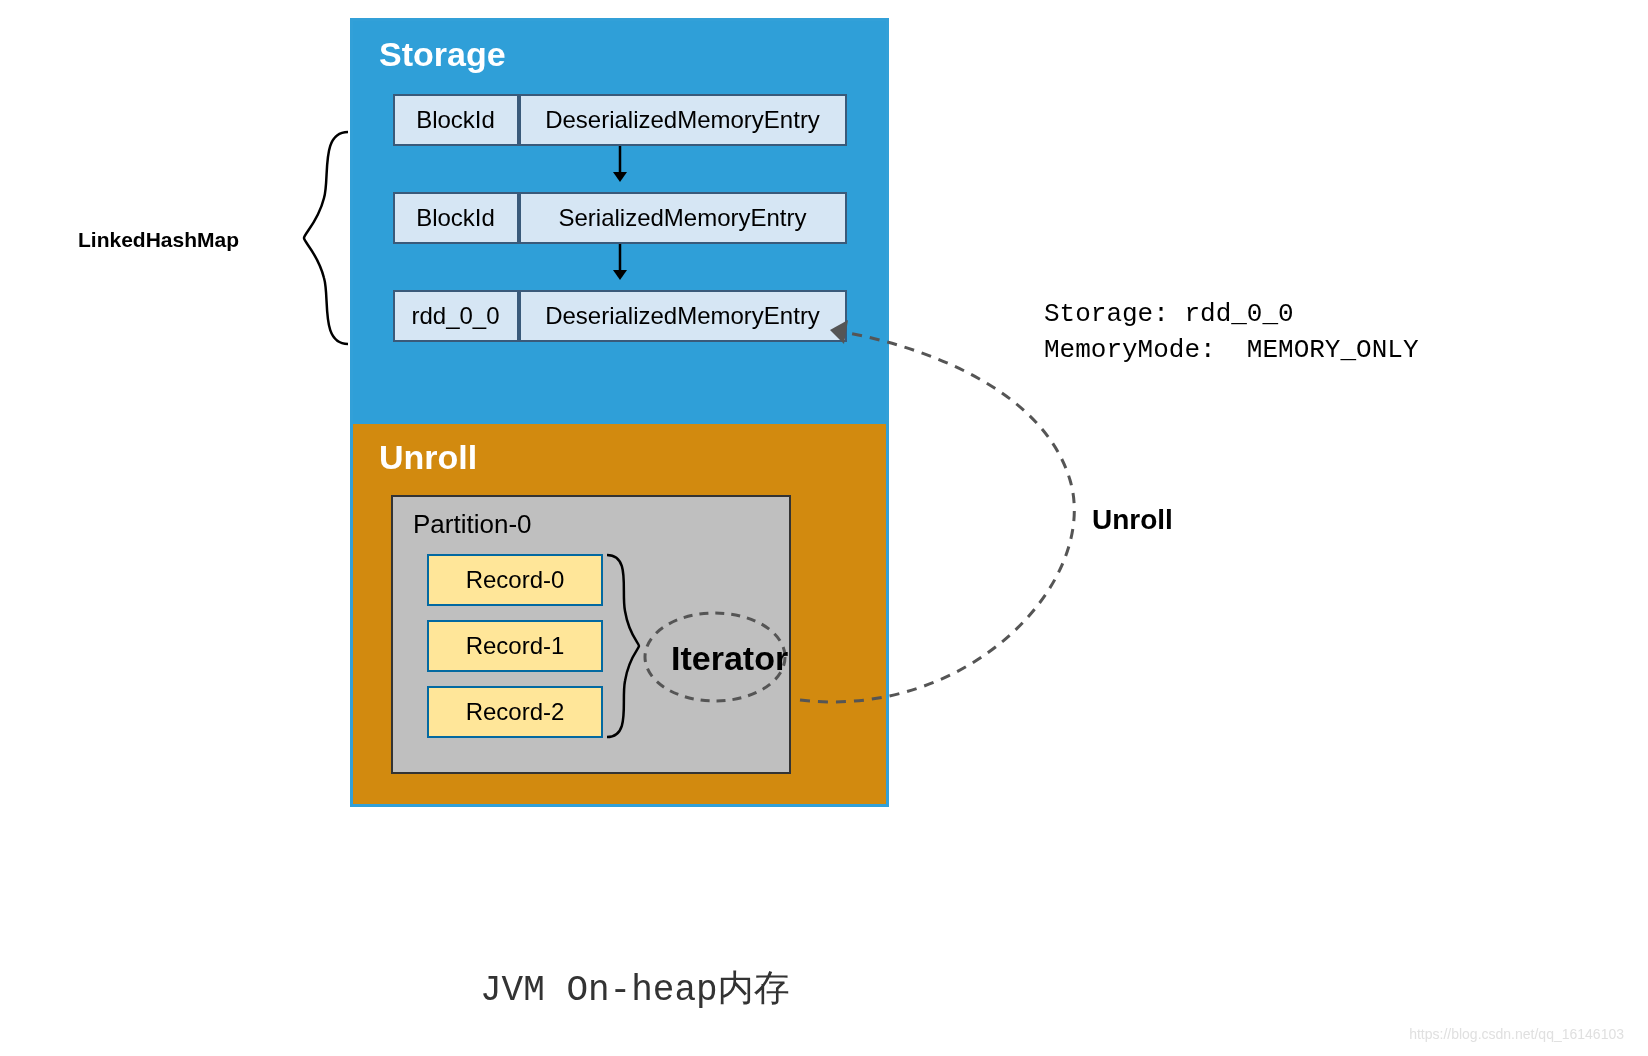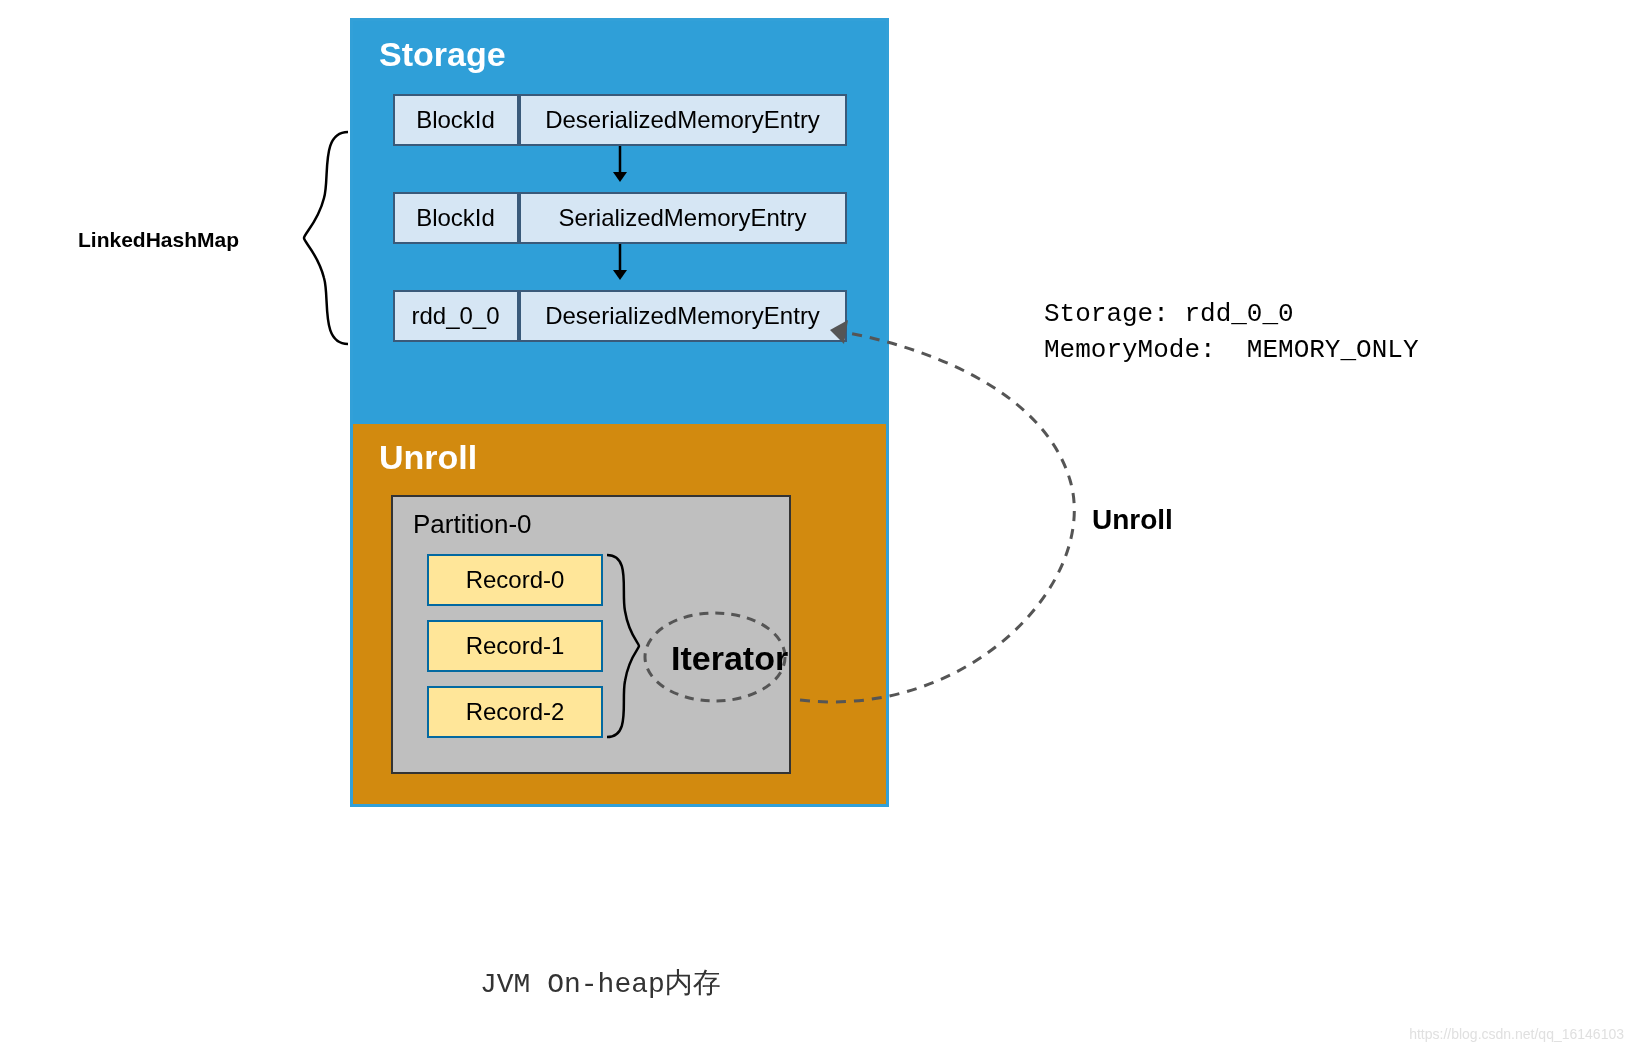--- a/index.html
+++ b/index.html
@@ -109,21 +109,21 @@
     position: absolute;
     left: 278px;
     top: 142px;
     font-size: 34px;
     font-weight: 700;
   }
   .jvm-caption {
     position: absolute;
     left: 480px;
     top: 964px;
-    font-size: 28px;
+    font-size: 36px;
     font-family: "Courier New", monospace;
     color: #333;
   }
   .meta-text {
     position: absolute;
     left: 1044px;
     top: 296px;
     font-size: 26px;
     line-height: 1.4;
     font-family: "Courier New", monospace;

